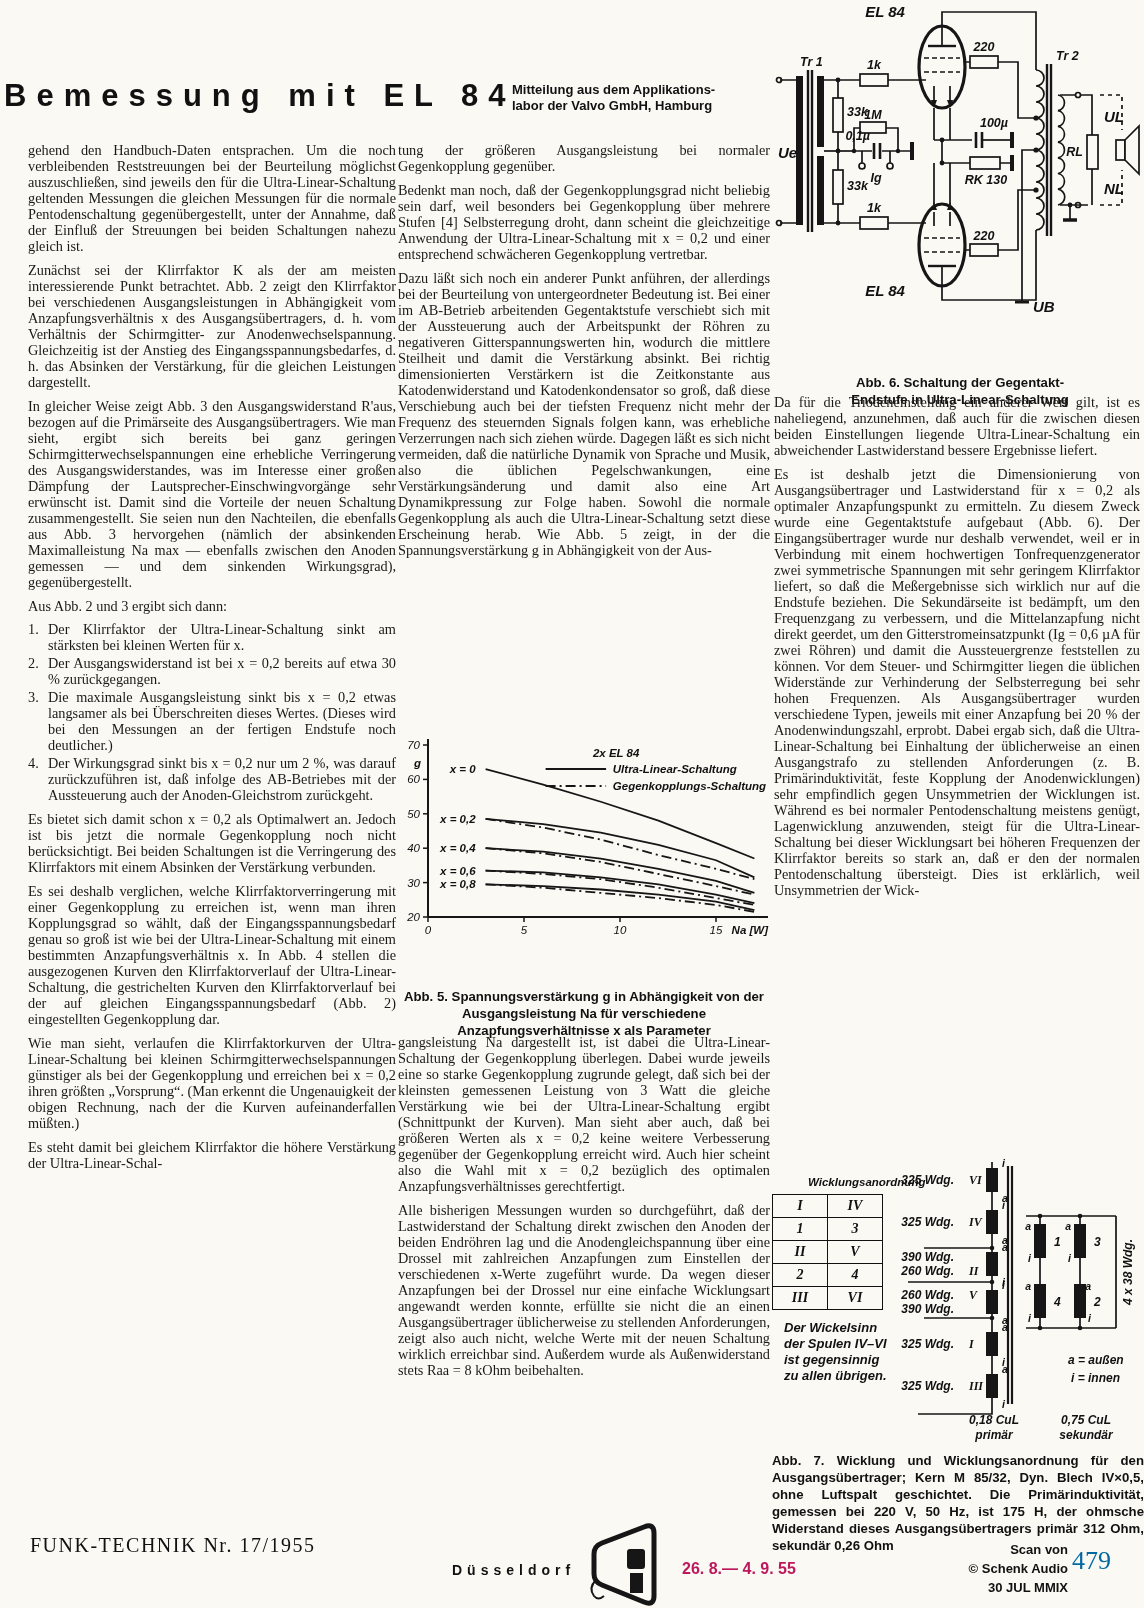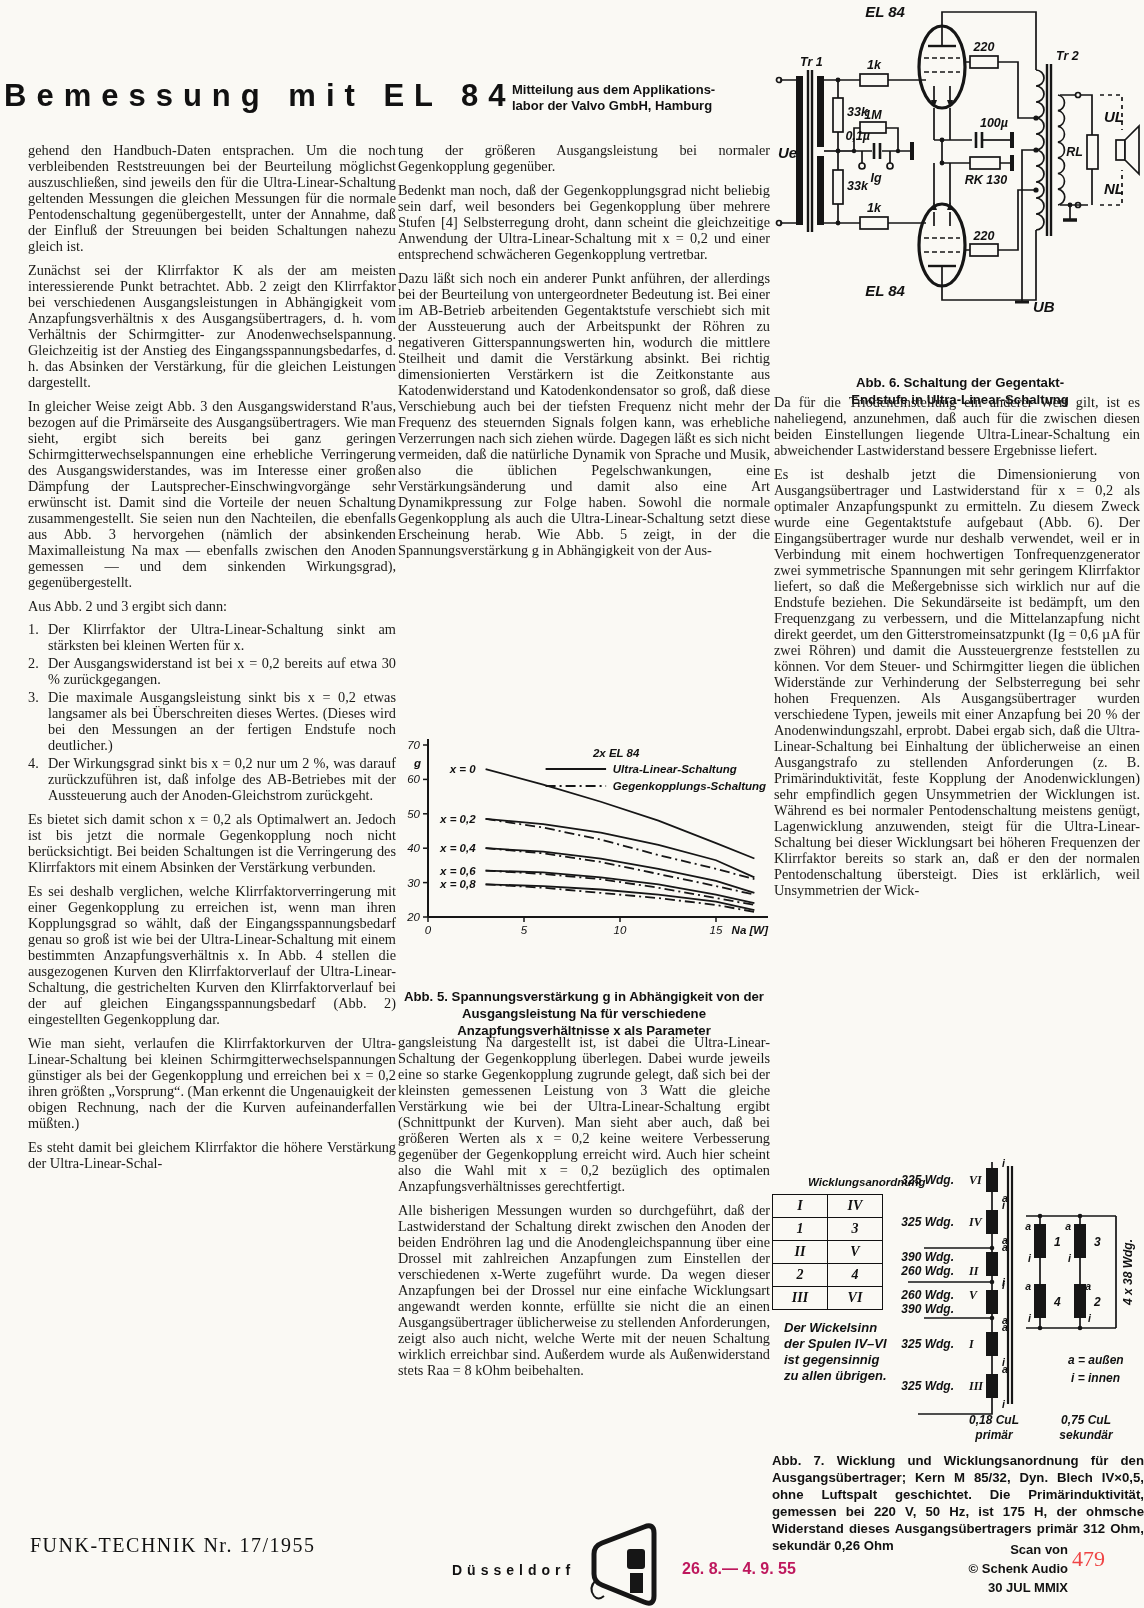--- a/index.html
+++ b/index.html
@@ -13,21 +13,21 @@
   .body-text{font-size:14.3px;line-height:16px;text-align:justify;color:#1b1a18;}
   .body-text p{margin:8px 0 7px 0;}
   .li{display:flex;margin:0 0 2px 0;}
   .li .num{width:20px;flex:none;}
   .li .litext{flex:1;text-align:justify;}
   .caption{font-family:"Liberation Sans",sans-serif;font-weight:bold;font-size:13.2px;
            line-height:17px;color:#111;}
   .caption.center{text-align:center;margin-top:36px;}
   .caption.just{text-align:justify;}
   .footer-journal{font-size:20px;letter-spacing:1.5px;color:#111;}
-  .footer-page{font-size:22px;color:#ef4444;}
+  .footer-page{font-size:26px;color:#0369a1;}
   .footer-city{font-family:"Liberation Sans",sans-serif;font-weight:bold;font-size:14px;
                letter-spacing:5px;color:#111;}
   .footer-dates{font-family:"Liberation Sans",sans-serif;font-weight:bold;font-size:16px;color:#be185d;}
   .scan-credit{font-family:"Liberation Sans",sans-serif;font-weight:bold;font-size:13px;
                line-height:19px;text-align:right;color:#111;}
   .w-head{font:italic bold 11.5px "Liberation Sans",sans-serif;color:#111;margin-bottom:6px;margin-left:36px;}
   .w-note{font:italic bold 13px/16px "Liberation Sans",sans-serif;color:#111;margin-top:10px;margin-left:12px;}
   table.wtab{border-collapse:collapse;}
   table.wtab td{border:1.6px solid #111;width:52px;height:20px;text-align:center;
                 font:italic bold 14px "Liberation Serif",serif;color:#111;}

